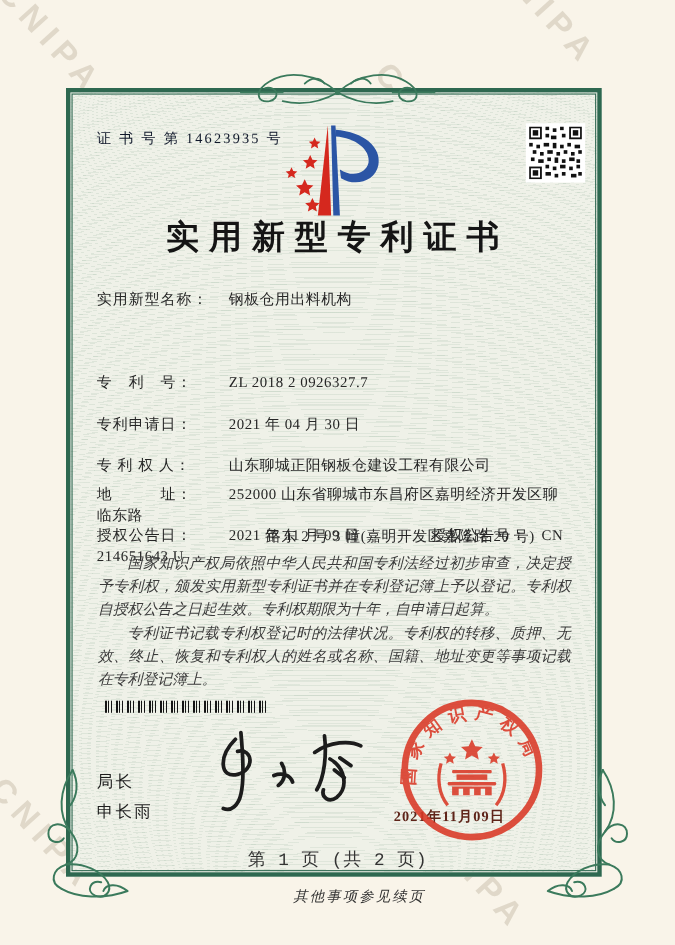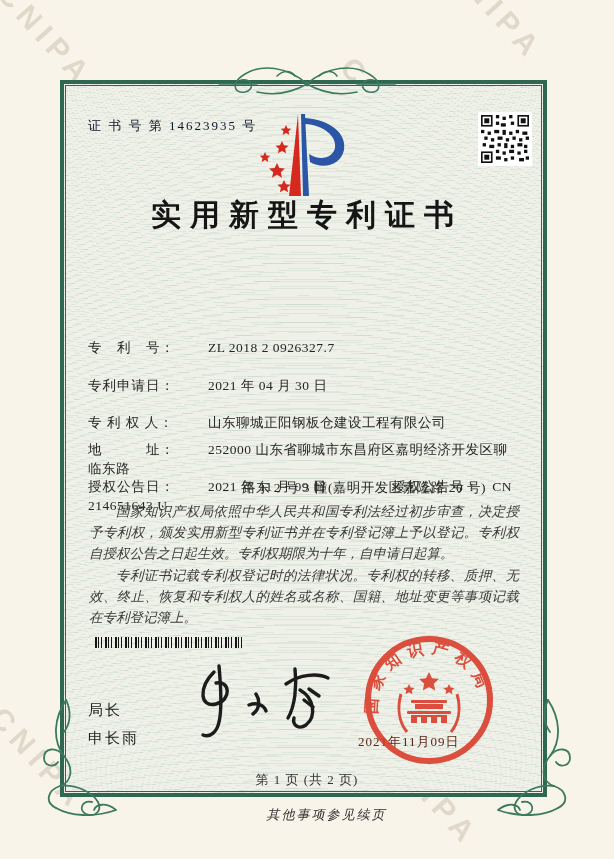--- a/index.html
+++ b/index.html
@@ -59,25 +59,25 @@
     position:absolute;left:95px;top:637px;width:150px;height:11px;z-index:2;
     background:repeating-linear-gradient(90deg,#151515 0 2px,transparent 2px 3px,#151515 3px 4px,transparent 4px 6px,#151515 6px 7px,transparent 7px 10px);
   }
   .director{position:absolute;left:88px;top:686px;z-index:2;font-size:15px;color:#1d1d1d;
     font-family:Liberation Mono, monospace;margin-top:15px;}
   .director div{margin-bottom:9px;letter-spacing:2px;}
   .signature{position:absolute;left:190px;top:660px;z-index:2;}
   .seal{position:absolute;left:363px;top:634px;z-index:3;opacity:0.88;}
   .seal-date{
     position:absolute;left:358px;top:733px;width:130px;z-index:2;
-    font-size:13px;font-weight:normal;color:#5e2419;letter-spacing:1px;
+    font-size:13px;font-weight:bold;color:#5e2419;letter-spacing:1px;
   }
   .page-ind{
     position:absolute;left:0;right:0;top:771px;text-align:center;
-    font-size:13px;color:#333;letter-spacing:1px;z-index:2;
+    font-size:16px;color:#333;letter-spacing:1px;z-index:2;font-family:Liberation Mono, monospace;
   }
   .cont-note{
     position:absolute;left:0;right:0;top:806px;text-align:center;
     font-size:13px;color:#333;font-style:italic;letter-spacing:2px;z-index:2;padding-left:39px;
   }
   .logo{position:absolute;left:253px;top:110px;z-index:2;}
   .qr{position:absolute;left:478px;top:112px;z-index:2;background:#fff;padding:3px;}
 </style>
 </head>
 <body>
@@ -189,20 +189,23 @@
         <rect x="9" y="25" width="3" height="2"></rect>
       <rect x="14" y="26" width="2" height="2"></rect>
         <rect x="18" y="25" width="2" height="2"></rect>
         <rect x="23" y="26" width="3" height="2"></rect>
       <rect x="27" y="25" width="2" height="2"></rect>
     </g>
   </svg>
 
   <div class="title">实用新型专利证书</div>
 
+  <div class="row" style="top:262px">
+    <span class="lbl">实用新型名称：</span><span class="val">钢板仓用出料机构</span>
+  </div>
   <div class="row" style="top:338px">
     <span class="lbl">专　利　号：</span><span class="val">ZL 2018 2 0926327.7</span>
   </div>
   <div class="row" style="top:376px">
     <span class="lbl">专利申请日：</span><span class="val">2021 年 04 月 30 日</span>
   </div>
   <div class="row" style="top:413px">
     <span class="lbl">专 利 权 人：</span><span class="val">山东聊城正阳钢板仓建设工程有限公司</span>
   </div>
   <div class="row" style="top:440px">

